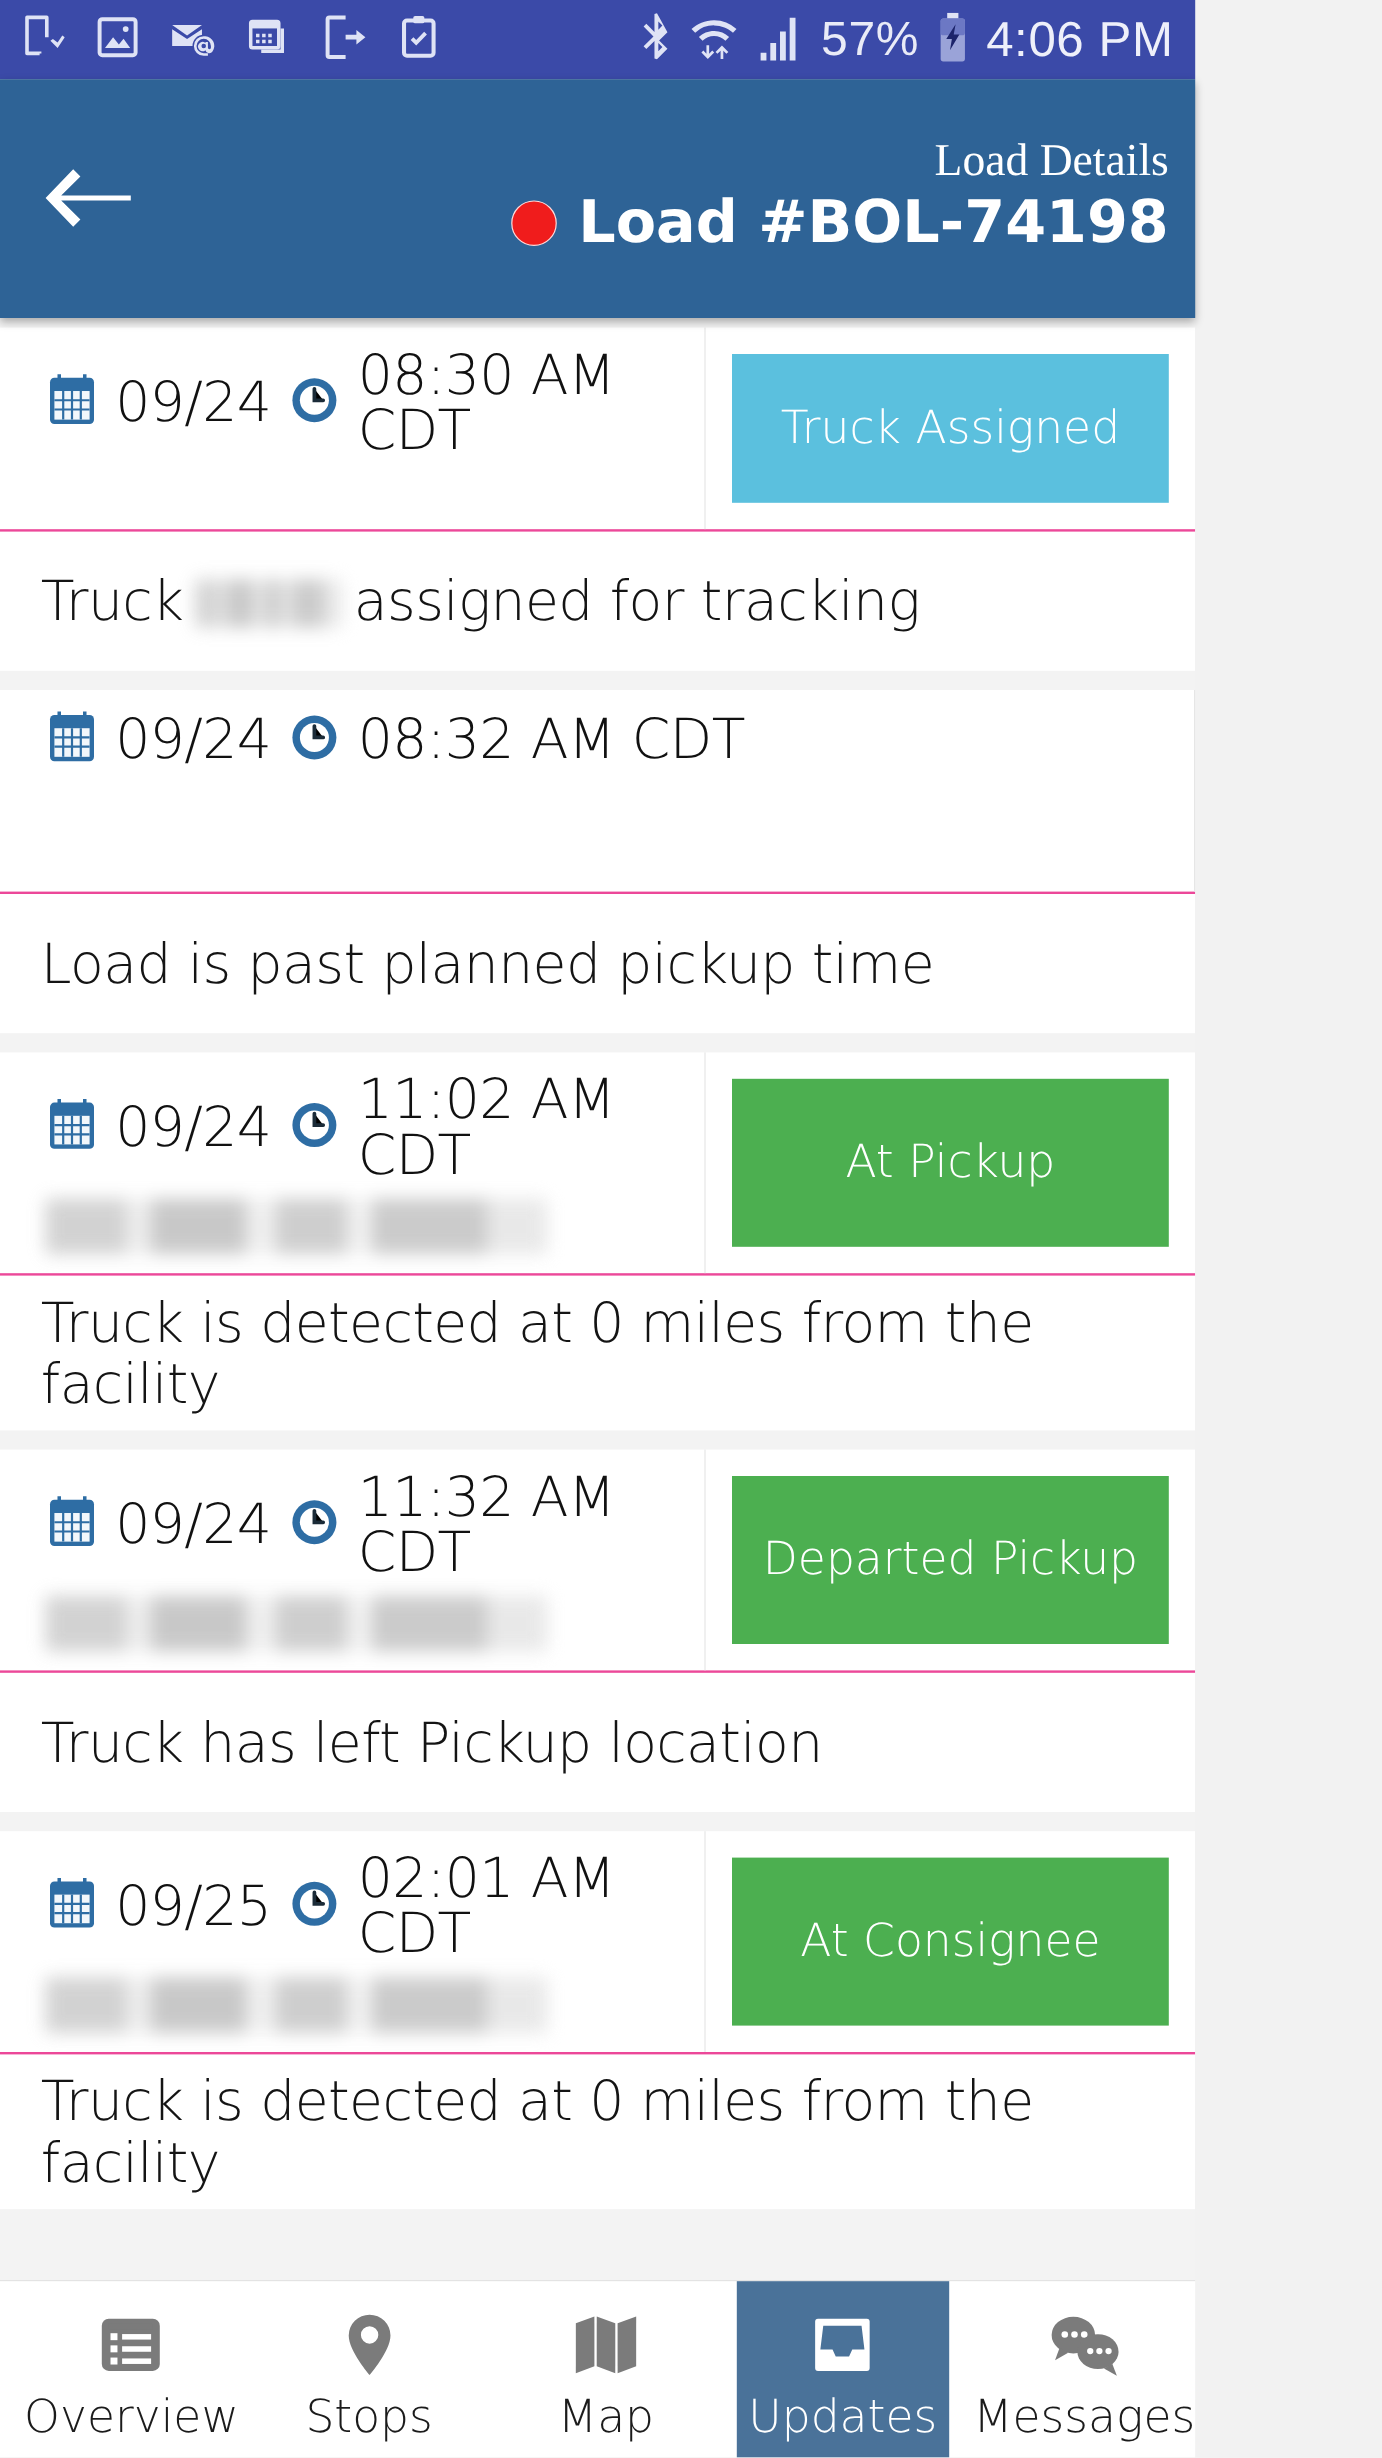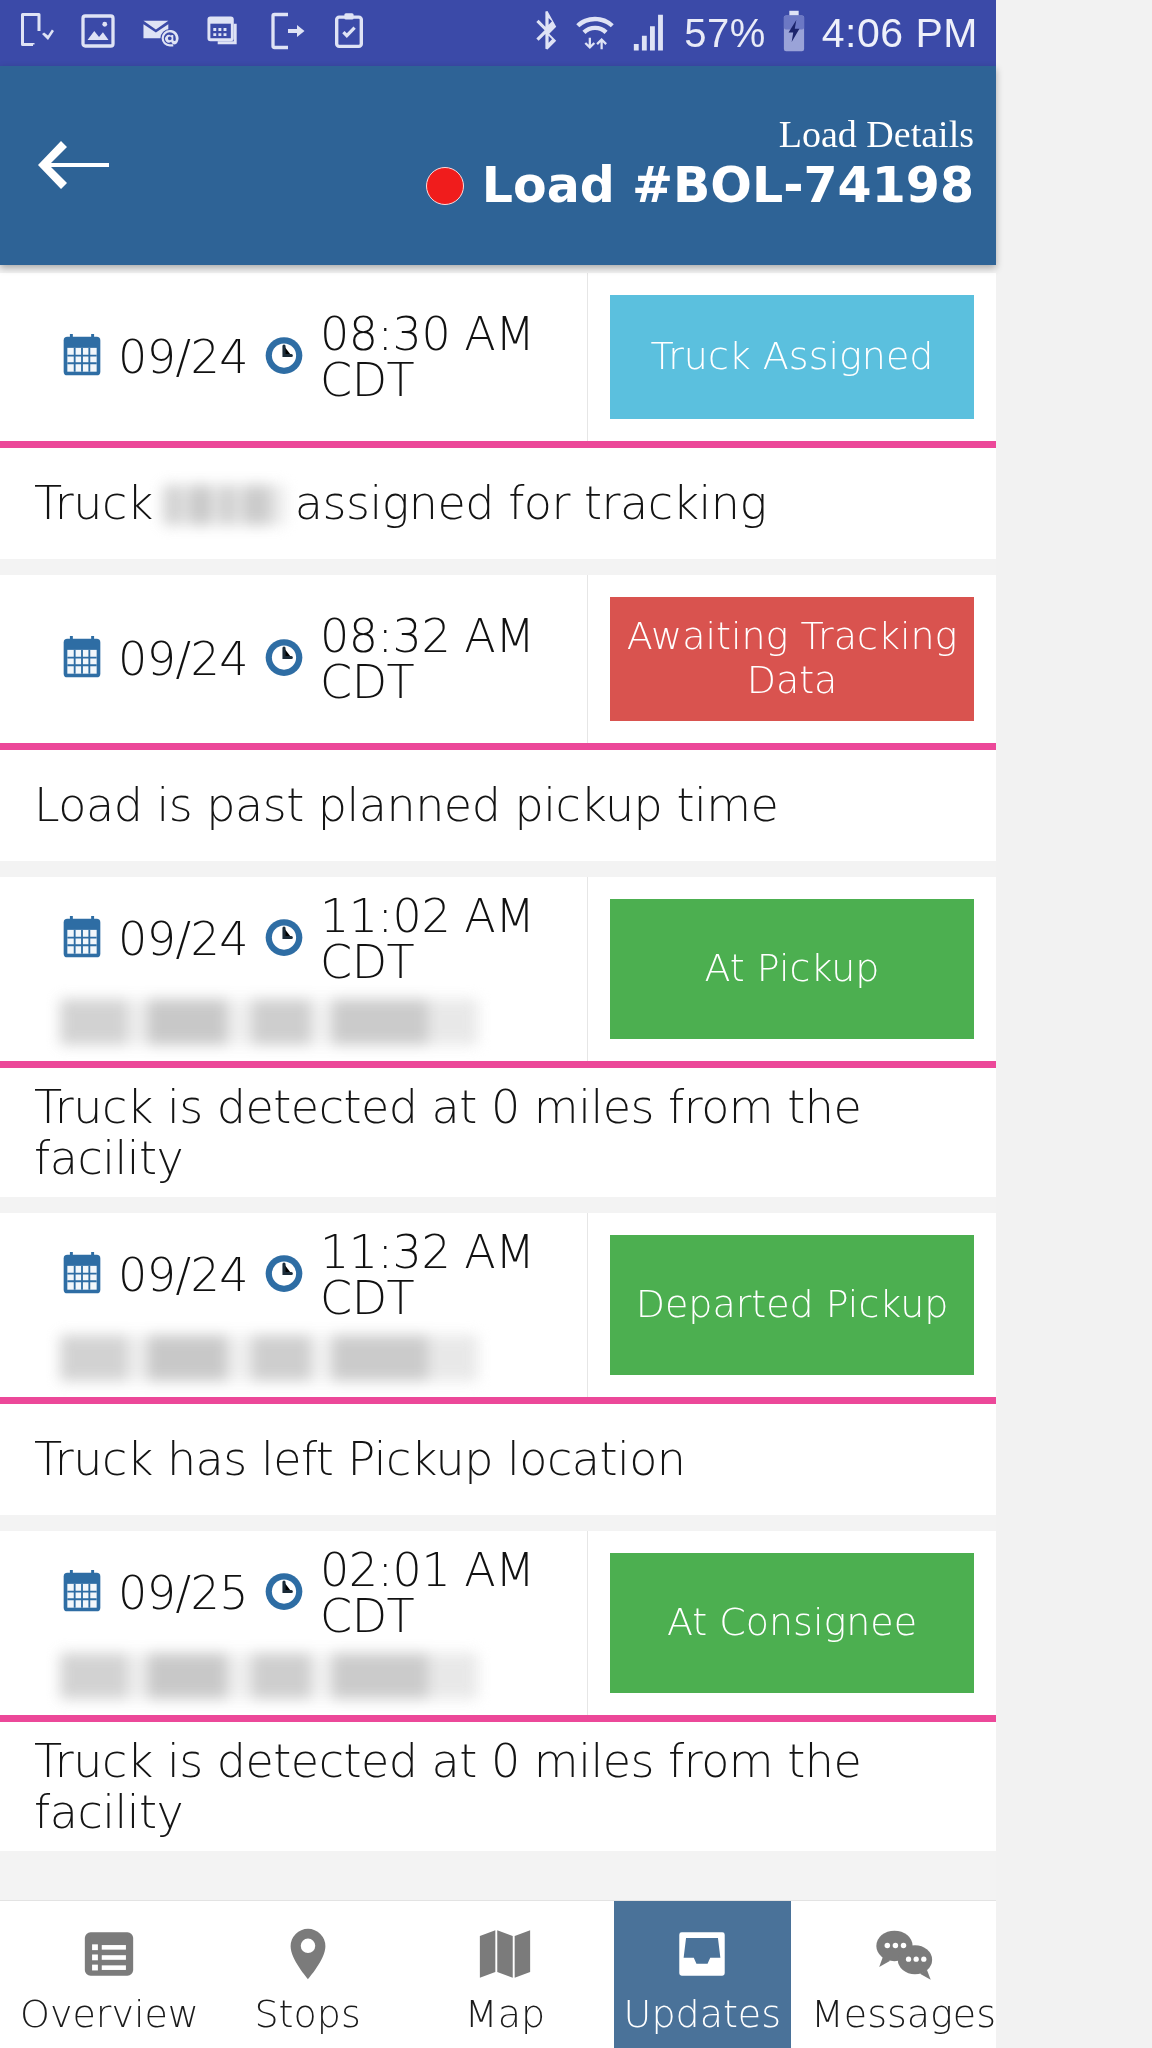--- a/index.html
+++ b/index.html
@@ -58,22 +58,22 @@
 
   
   .list {
     flex: 1 1 auto; background: #f3f3f3;
     overflow: hidden; padding-top: 8px;
   }
   .event { background: #ffffff; margin-bottom: 16px; }
   .event-top { display: flex; min-height: 168px; }
   .event-when {
     flex: 1 1 auto; border-right: 1px solid #e6e6e6;
-    display: flex; flex-direction: column; justify-content: center;
-    padding: 16px 0 16px 15px; gap: 14px; margin-left: 45px;
+    display: flex; flex-direction: column; justify-content: flex-start;
+    padding: 16px 0 16px 38px; gap: 14px;
   }
   .when-line { display: flex; align-items: center; gap: 14px; }
   .when-text {
     font-size: 46px; color: #111; line-height: 1;
     font-family: "DejaVu Sans", sans-serif; font-weight: 300;
     letter-spacing: -.5px;
   }
   .redacted {
     height: 46px; border-radius: 3px;
     background: linear-gradient(90deg,
@@ -90,21 +90,21 @@
     padding: 22px 22px;
   }
   .badge {
     width: 100%; min-height: 120px;
     display: flex; align-items: center; justify-content: center;
     color: #ffffff; font-size: 38px;
     font-family: "DejaVu Sans", sans-serif; font-weight: 300;
     text-align: center; padding: 10px 8px; line-height: 1.15;
   }
   .event-desc {
-    border-top: 7px solid #ec4899;
+    border-top: 2px solid #ec4899;
     min-height: 118px; display: flex; align-items: center;
     padding: 14px 34px;
   }
   .desc-text {
     font-size: 46px; color: #141414; line-height: 1.1;
     font-family: "DejaVu Sans", sans-serif; font-weight: 300;
     letter-spacing: -.5px;
   }
 
   
@@ -263,23 +263,20 @@
                   <path stroke="#2e6da4" stroke-width="1" d="M8 8.6v13M12 8.6v13M16 8.6v13M4 12.8h16M4 17h16"></path>
                 </svg></span>
               <span class="when-text">09/24</span>
               <span><svg width="44" height="46" viewBox="0 0 24 25">
                   <circle cx="12" cy="12.8" r="10" fill="#2e6da4"></circle>
                   <circle cx="12" cy="12.8" r="6.6" fill="#ffffff"></circle>
                   <path stroke="#1b2b38" stroke-width="1.7" stroke-linecap="round" d="M12 7.6v5.2h4"></path>
                 </svg></span>
               <span class="when-text">08:32 AM CDT</span>
             </div>
-          </div>
-          <div class="event-badge">
-            <div class="badge" style="background:#d9534f">Awaiting Tracking Data</div>
           </div>
         </div>
         <div class="event-desc desc-text">
           <span>Load is past planned pickup time</span>
         </div>
       </div>
       <div class="event">
         <div class="event-top">
           <div class="event-when">
             <div class="when-line">

